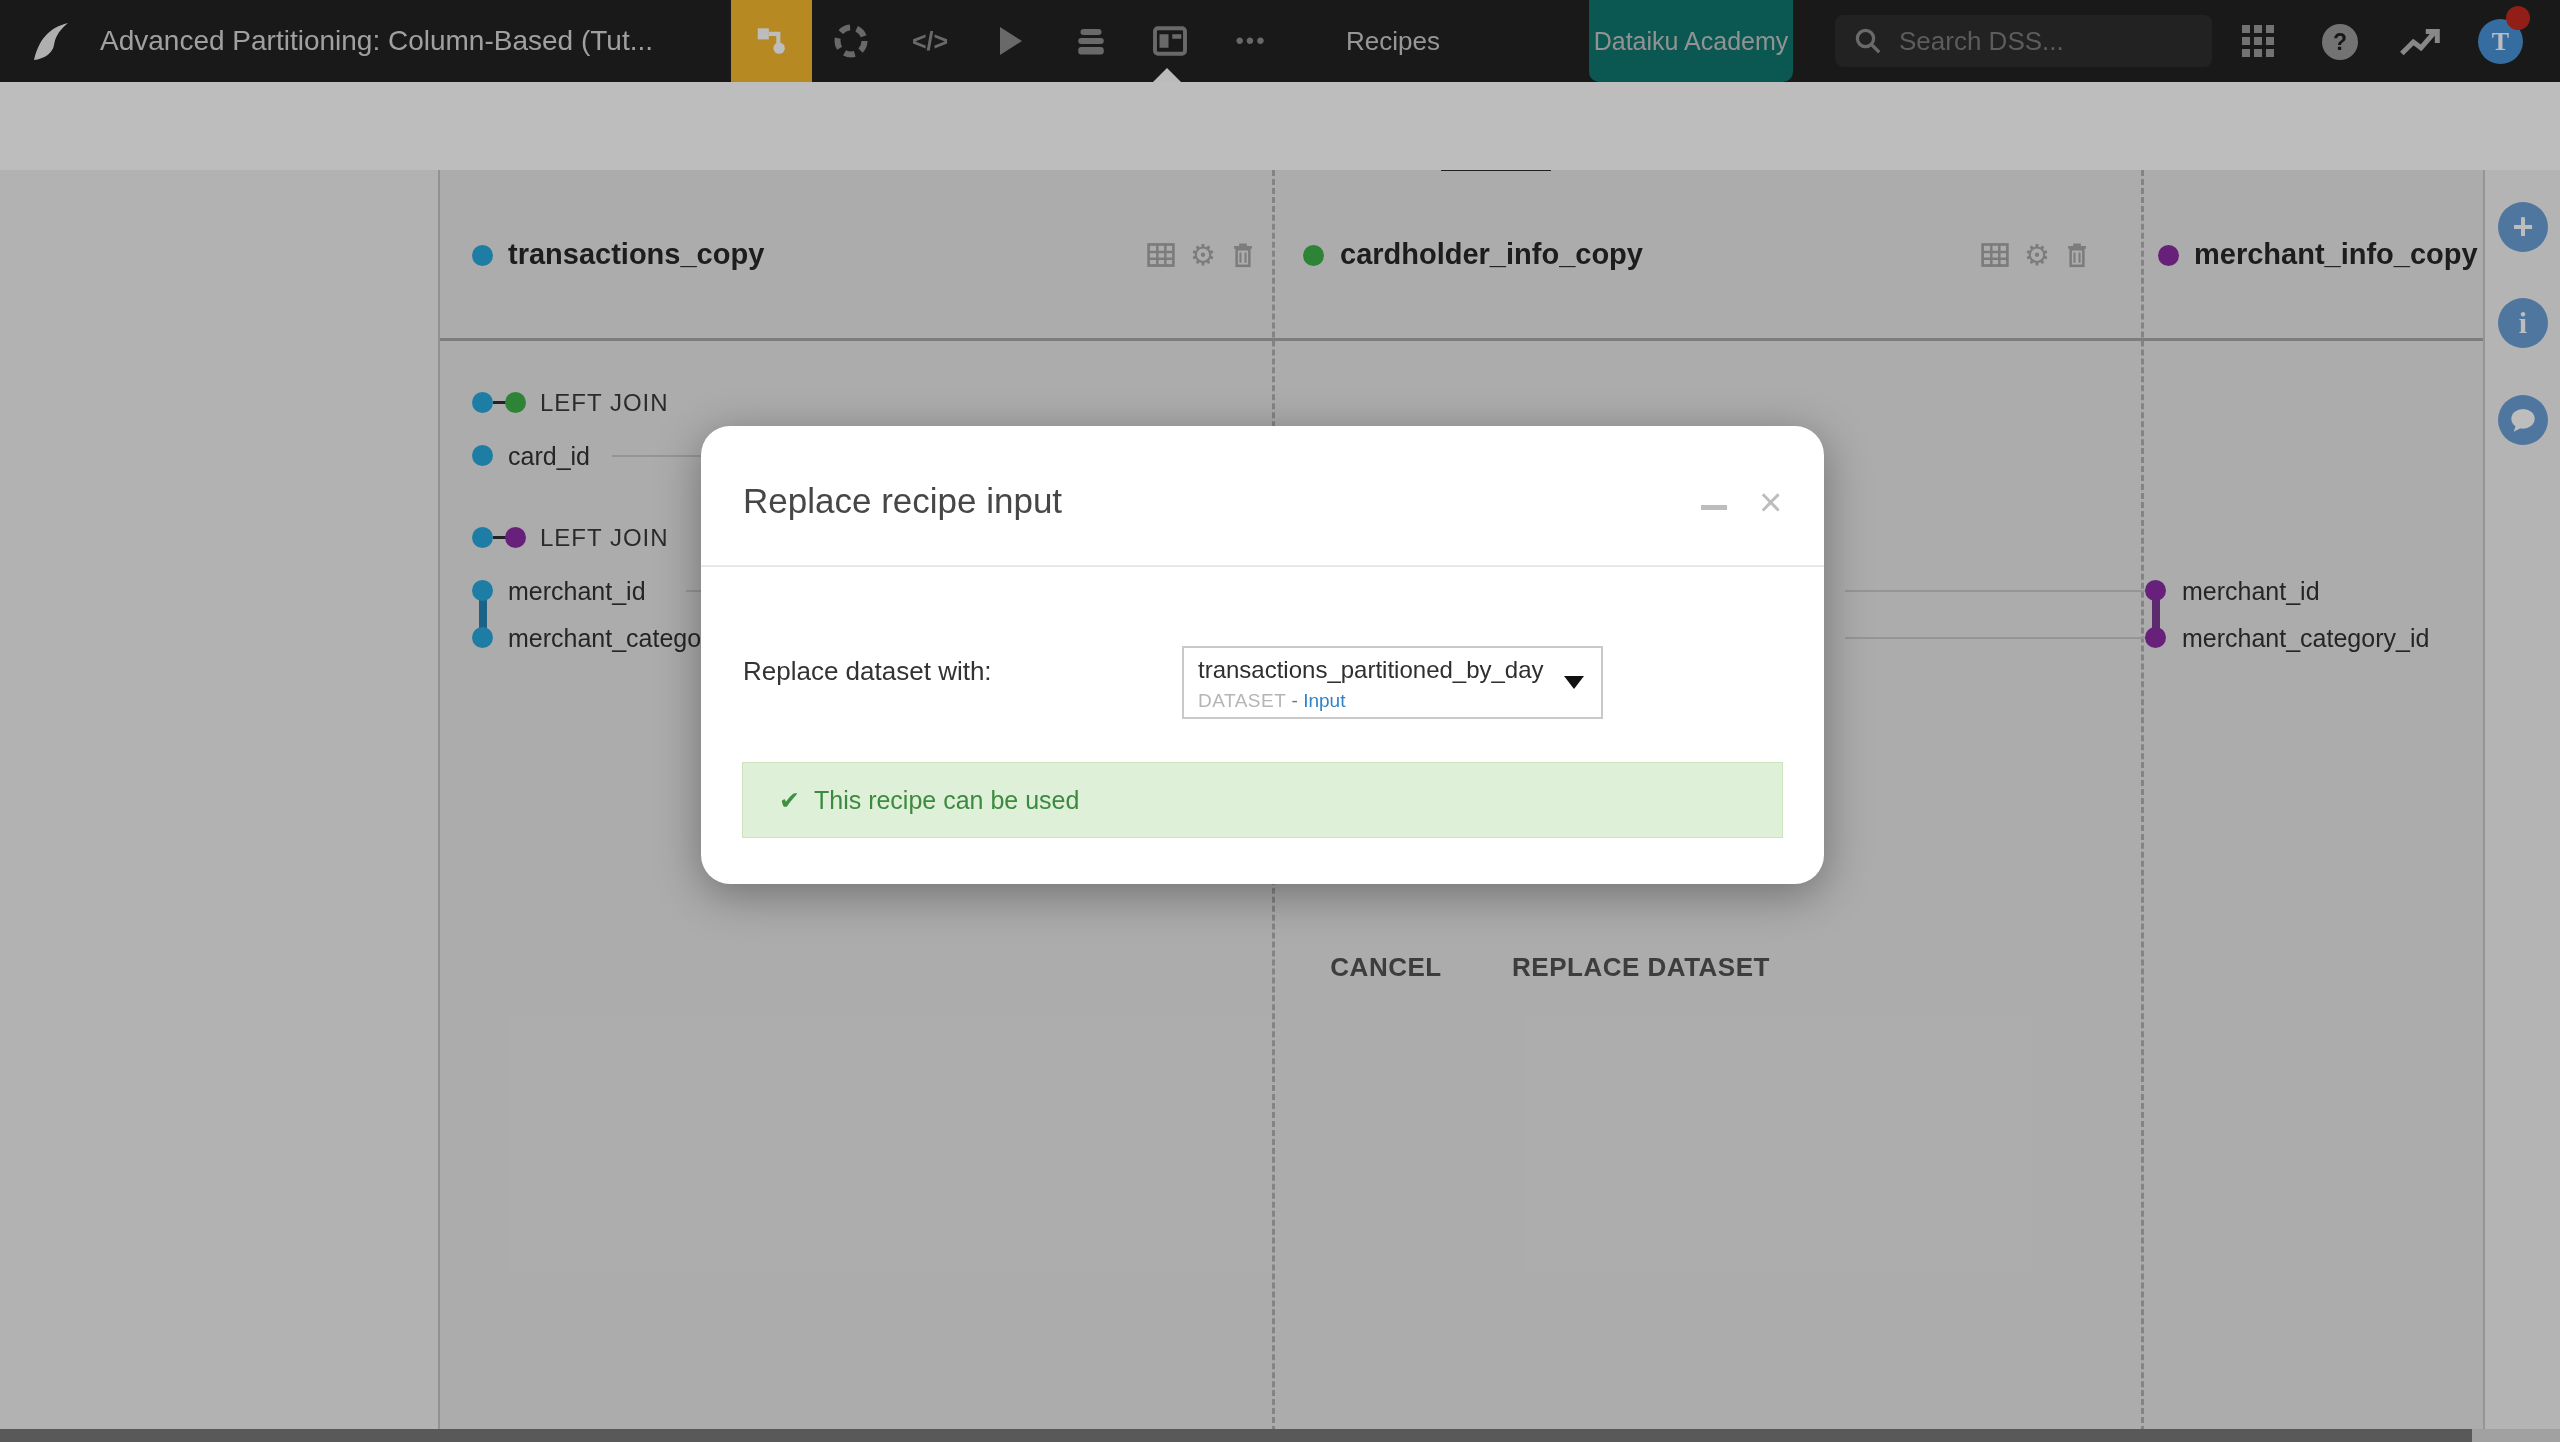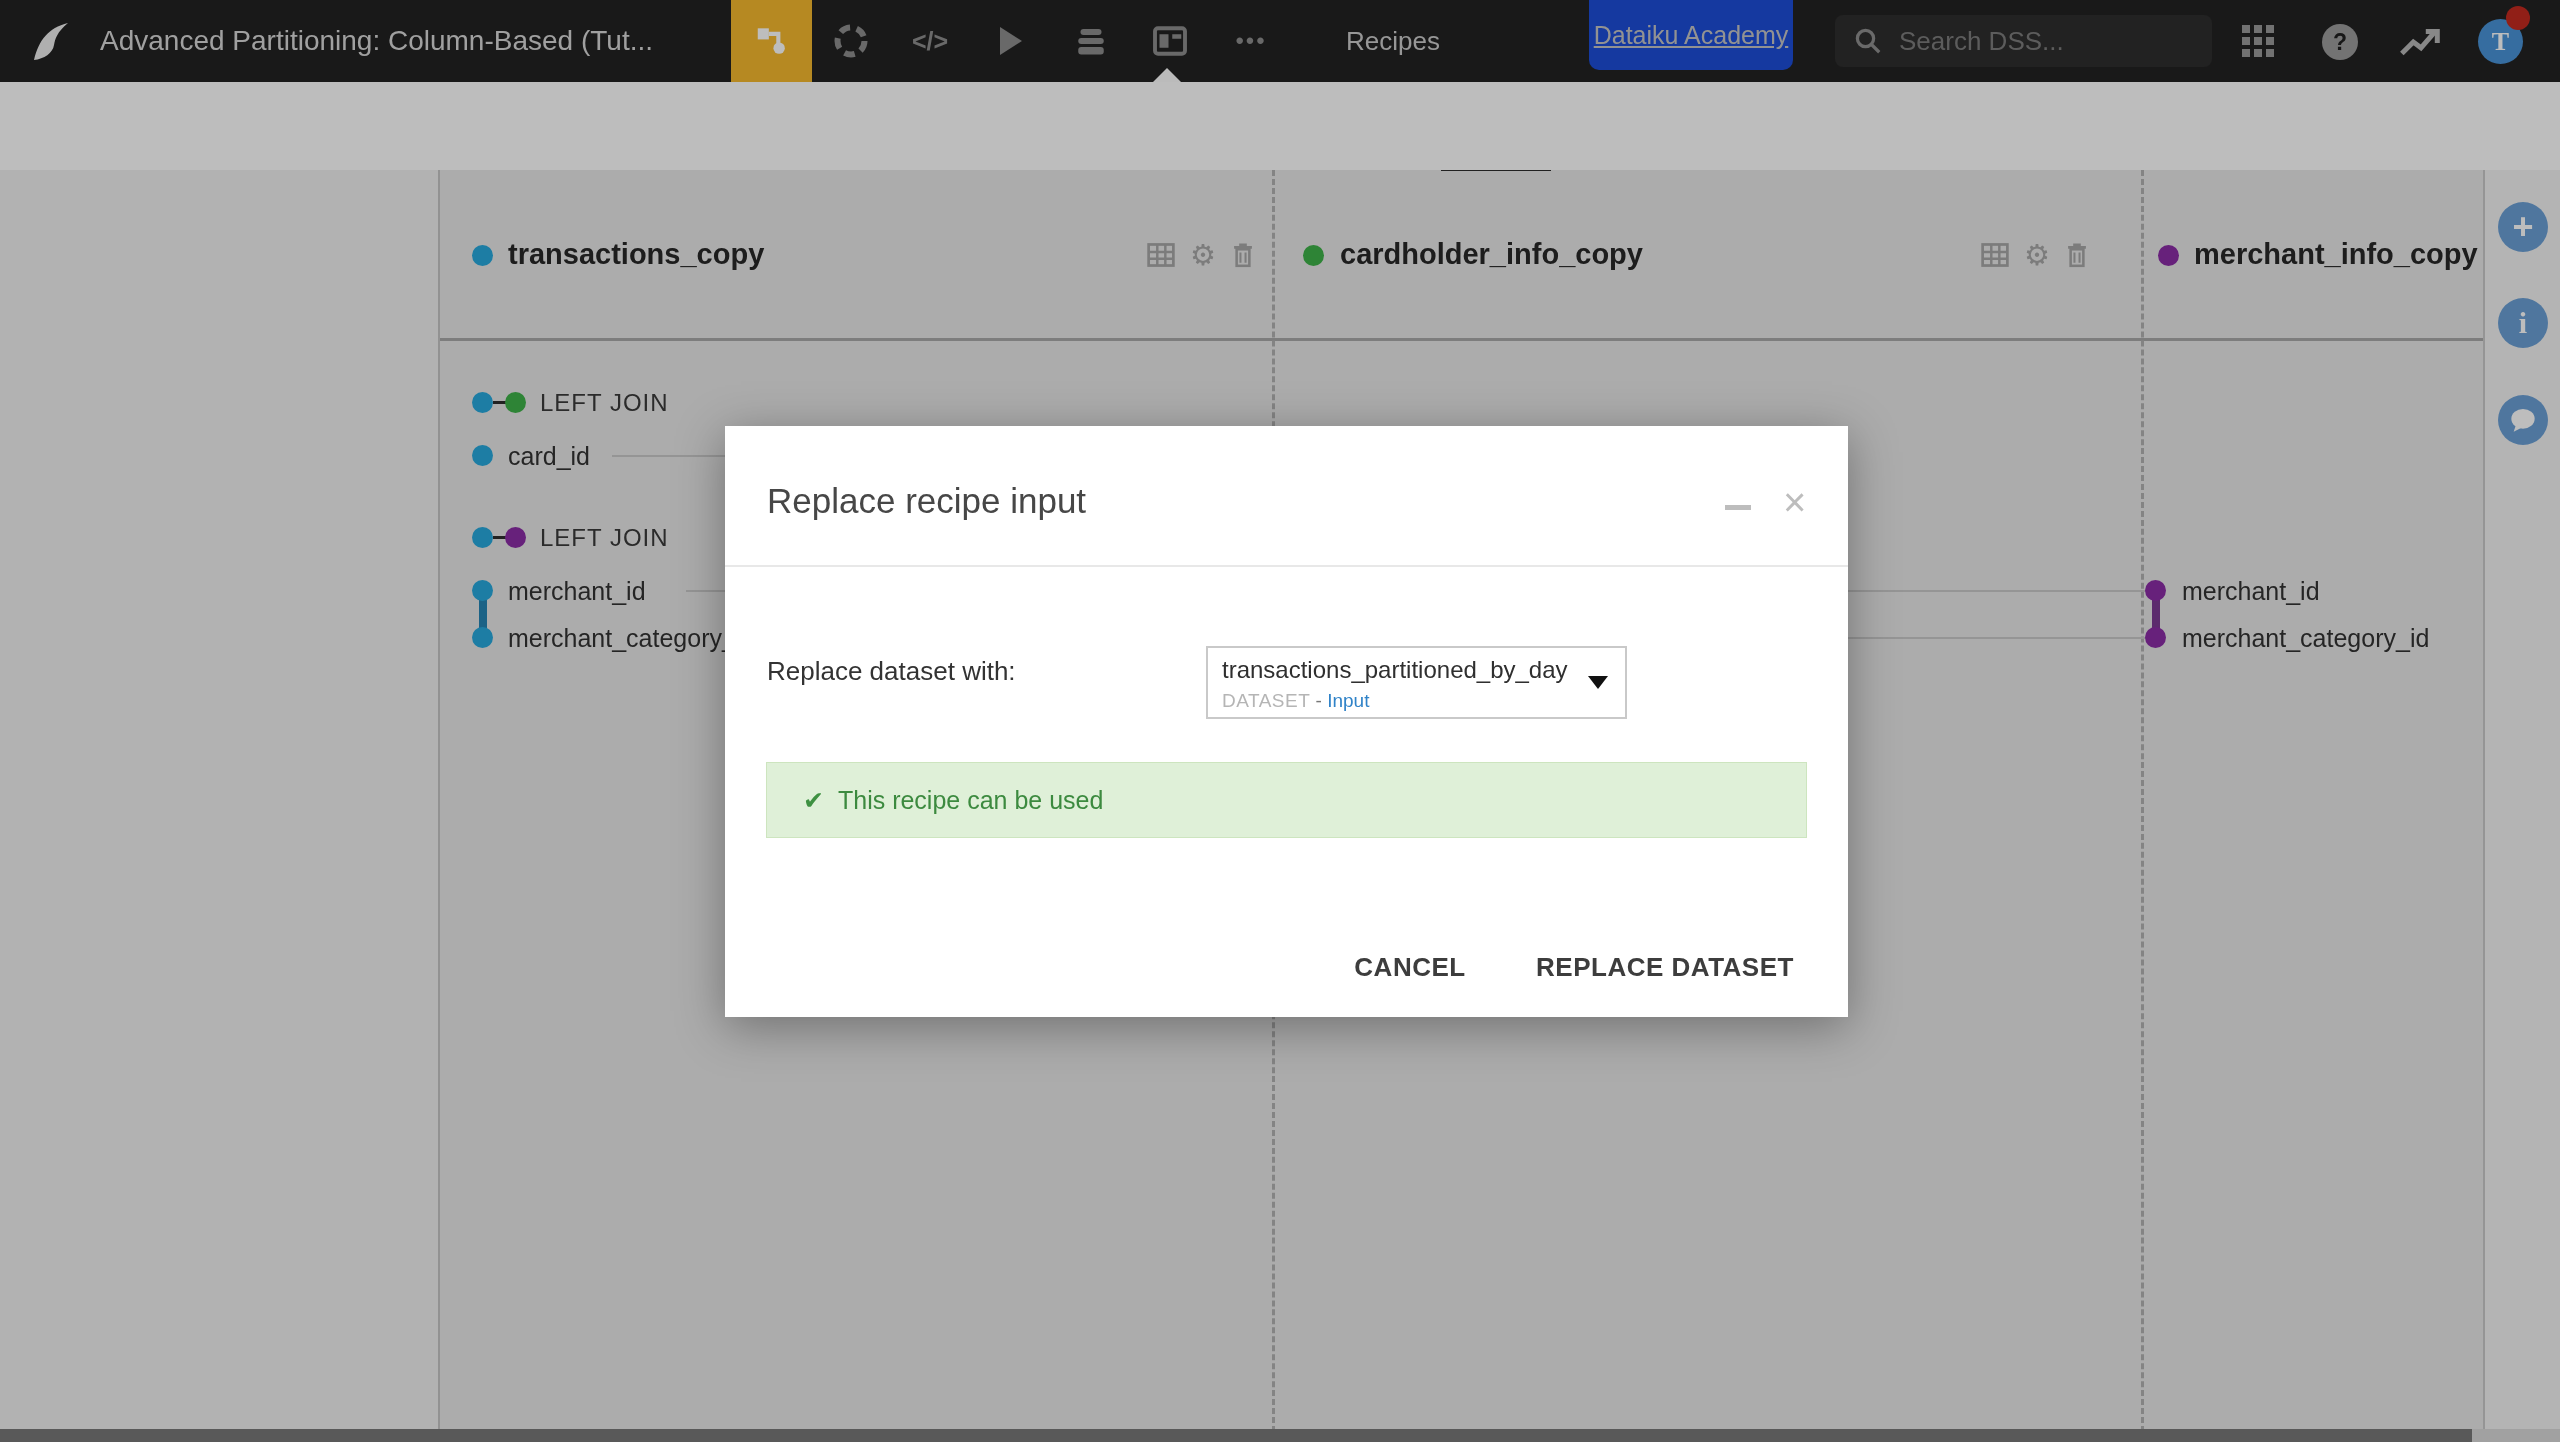--- a/index.html
+++ b/index.html
@@ -11,21 +11,21 @@
   .abs{position:absolute;}
   .glyph{font-family:"DejaVu Sans",sans-serif;}
 
   
   .navbar{left:0;top:0;width:2560px;height:82px;background:#232323;z-index:1;}
   .nav-title{left:100px;top:0;height:64px;line-height:82px;font-size:28px;color:#d8d8d8;white-space:nowrap;}
   .flow-box{left:731px;top:0;width:81px;height:82px;background:#f6b92f;display:flex;align-items:center;justify-content:center;}
   .nav-ic{top:21px;width:44px;height:40px;display:flex;align-items:center;justify-content:center;color:#8e8e8e;}
   .nav-caret{left:1152px;top:68px;width:0;height:0;border-left:15px solid transparent;border-right:15px solid transparent;border-bottom:15px solid #fdfdfd;}
   .nav-recipes{left:1346px;top:0;height:82px;line-height:82px;font-size:26px;color:#cccccc;}
-  .proj-box{left:1589px;top:0;width:204px;height:70px;background:#1d4ed8;border-radius:0 0 10px 10px;display:flex;align-items:center;justify-content:center;font-size:25px;color:#c6c6c6;text-decoration:underline;}
+  .proj-box{left:1589px;top:0;width:204px;height:82px;background:#0f766e;border-radius:0 0 10px 10px;display:flex;align-items:center;justify-content:center;font-size:25px;color:#c6c6c6;}
   .searchbox{left:1835px;top:15px;width:377px;height:52px;background:#2e2e2e;border-radius:8px;display:flex;align-items:center;gap:14px;padding-left:18px;box-sizing:border-box;}
   .searchbox input{background:transparent;border:none;outline:none;color:#a0a0a0;font-size:26px;width:280px;font-family:"Liberation Sans",sans-serif;}
   .searchbox input::placeholder{color:#7d7d7d;}
   .grid-ic{left:2242px;top:25px;width:34px;height:34px;display:grid;grid-template-columns:repeat(3,8px);grid-template-rows:repeat(3,8px);gap:4px;}
   .grid-ic span{background:#9a9a9a;}
   .help-ic{left:2322px;top:24px;width:36px;height:36px;background:#9c9c9c;border-radius:50%;display:flex;align-items:center;justify-content:center;color:#202020;font-weight:bold;font-size:23px;}
   .avatar{left:2478px;top:19px;width:45px;height:45px;background:#4a94d8;border-radius:50%;display:flex;align-items:center;justify-content:center;color:#fff;font-size:26px;font-weight:bold;font-family:"Liberation Serif",serif;}
   .avatar-dot{left:2506px;top:6px;width:24px;height:24px;background:#c42a20;border-radius:50%;}
 
   
@@ -71,21 +71,21 @@
   .joinline{height:2px;background:#c9c9c9;z-index:2;}
   .vconn{width:8px;z-index:2;border-radius:4px;}
   .rail-btn{left:2498px;width:50px;height:50px;border-radius:50%;background:#6ba0d6;display:flex;align-items:center;justify-content:center;color:#fff;z-index:2;}
 
   
   .hscroll-track{left:0;top:1429px;width:2560px;height:13px;background:#d9d9d9;z-index:3;}
   .hscroll-thumb{left:0;top:1429px;width:2472px;height:13px;background:#787878;z-index:4;}
 
   
   .dim{left:0;top:0;width:2560px;height:1442px;background:rgba(0,0,0,0.26);z-index:50;}
-  .modal{left:725px;top:426px;width:1123px;height:591px;background:#fff;z-index:60;box-shadow:0 10px 45px rgba(0,0,0,.35);}
+  .modal{left:701px;top:426px;width:1123px;height:458px;background:#fff;z-index:60;box-shadow:0 10px 45px rgba(0,0,0,.35);border-radius:29px;}
   .modal-title{left:42px;top:55px;font-size:35px;color:#474747;}
   .modal-min{left:1000px;top:79px;width:26px;height:5px;background:#bdbdbd;}
   .modal-close{left:1058px;top:56px;font-size:40px;color:#bdbdbd;line-height:40px;}
   .modal-hr{left:0;top:139px;width:1123px;height:2px;background:#e8e8e8;}
   .modal-label{left:42px;top:230px;font-size:26px;color:#333;}
   .dropdown{left:481px;top:220px;width:421px;height:73px;border:2px solid #c9c9c9;box-sizing:border-box;background:#fff;}
   .dd-value{left:14px;top:8px;font-size:24px;color:#2f2f2f;white-space:nowrap;}
   .dd-caret{left:380px;top:28px;width:0;height:0;border-left:10px solid transparent;border-right:10px solid transparent;border-top:13px solid #111;}
   .dd-sub{left:14px;top:42px;font-size:19px;white-space:nowrap;}
   .dd-type{color:#b5b5b5;letter-spacing:.5px;}

